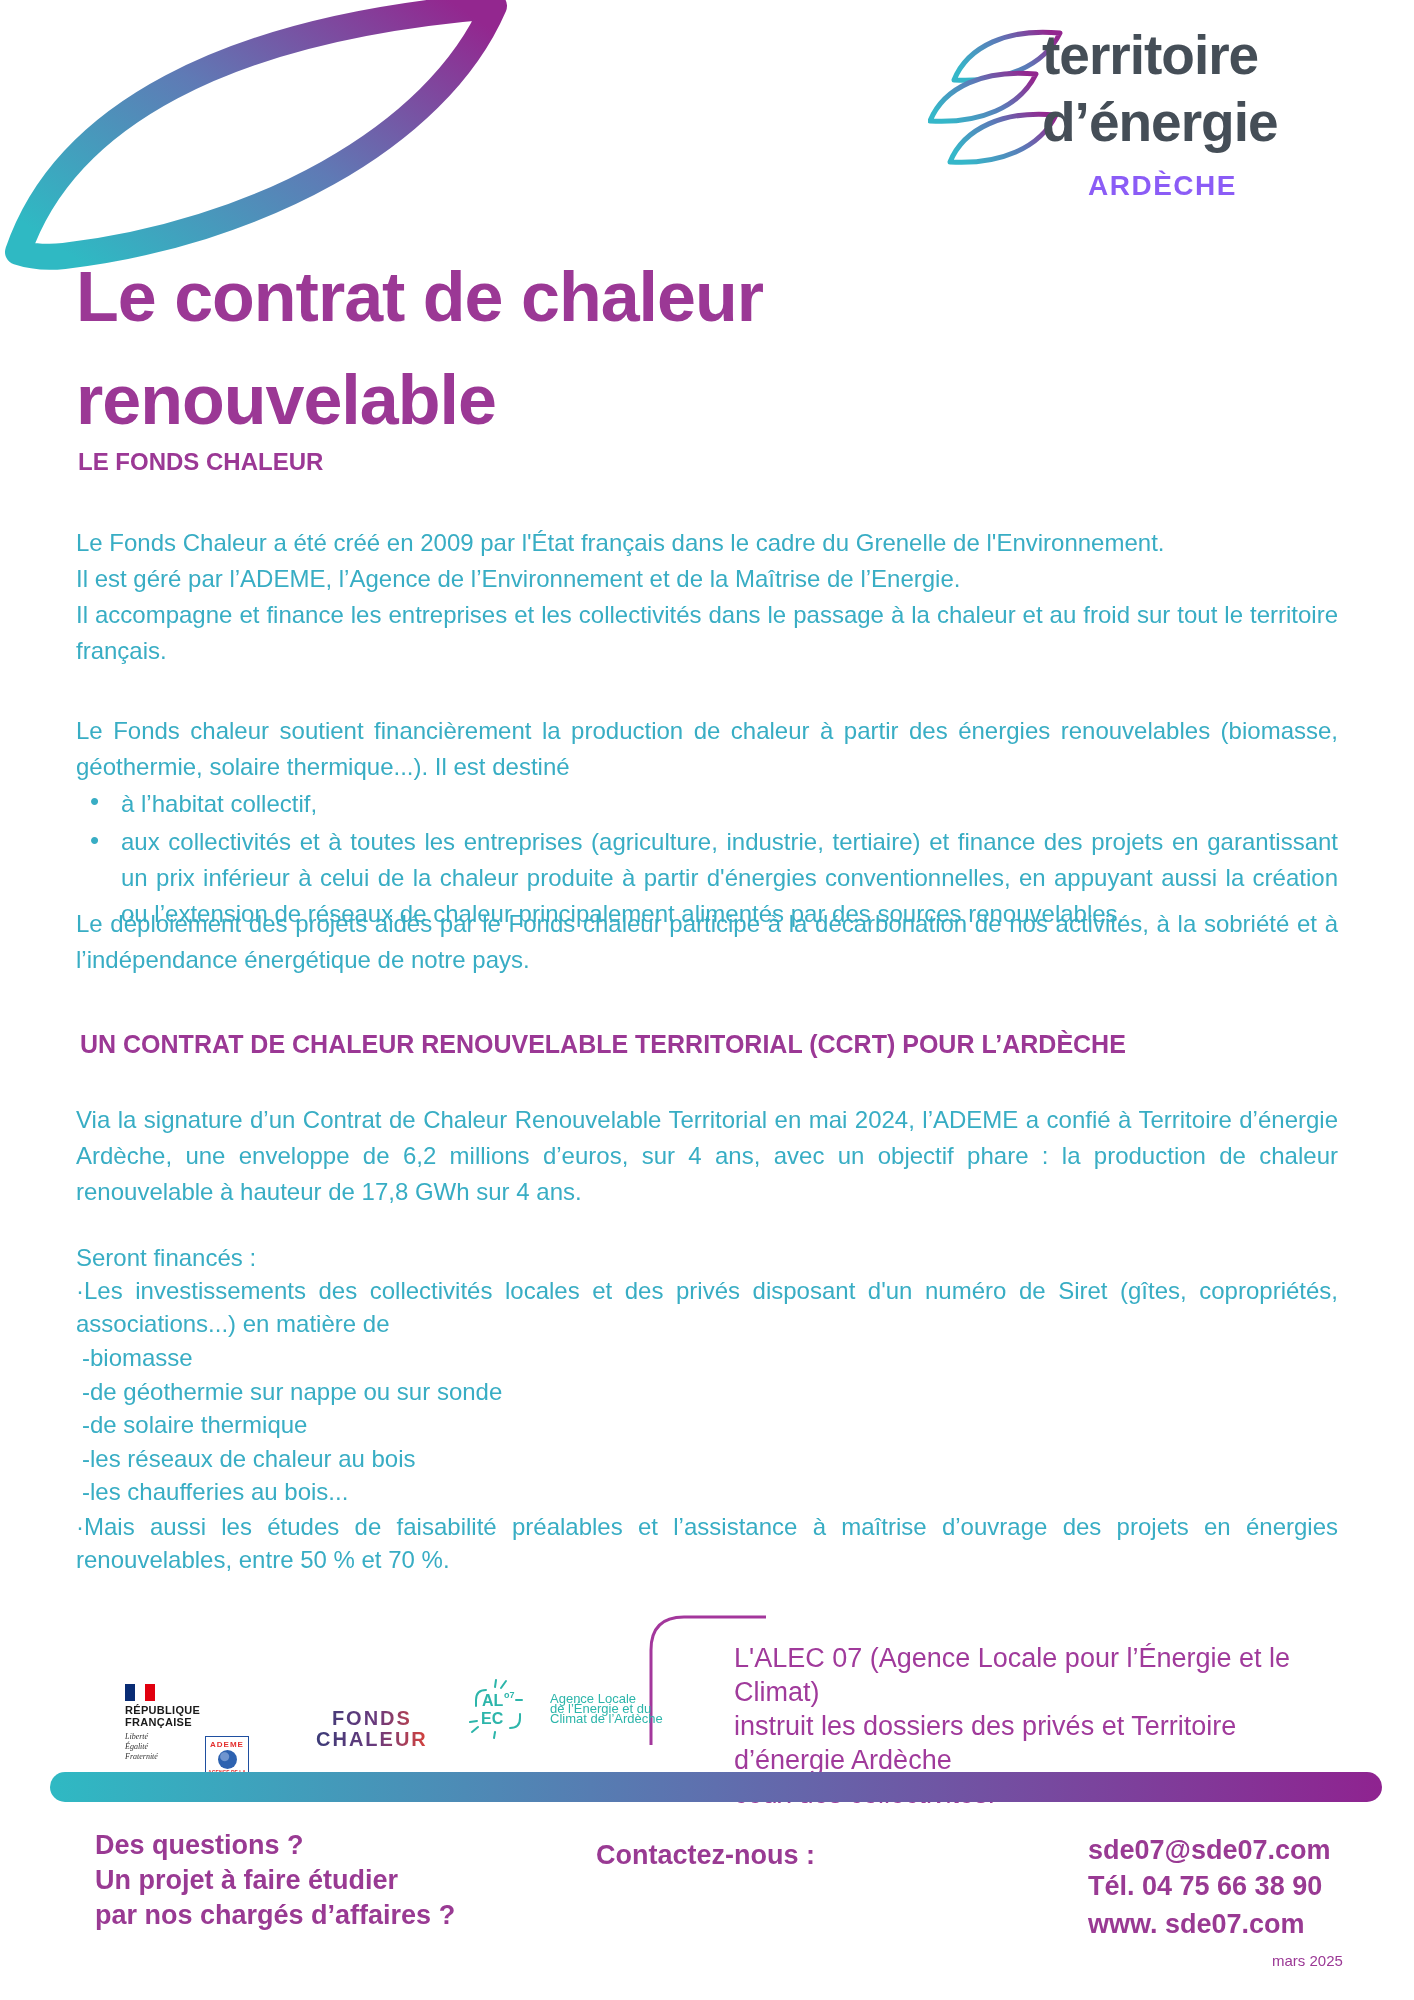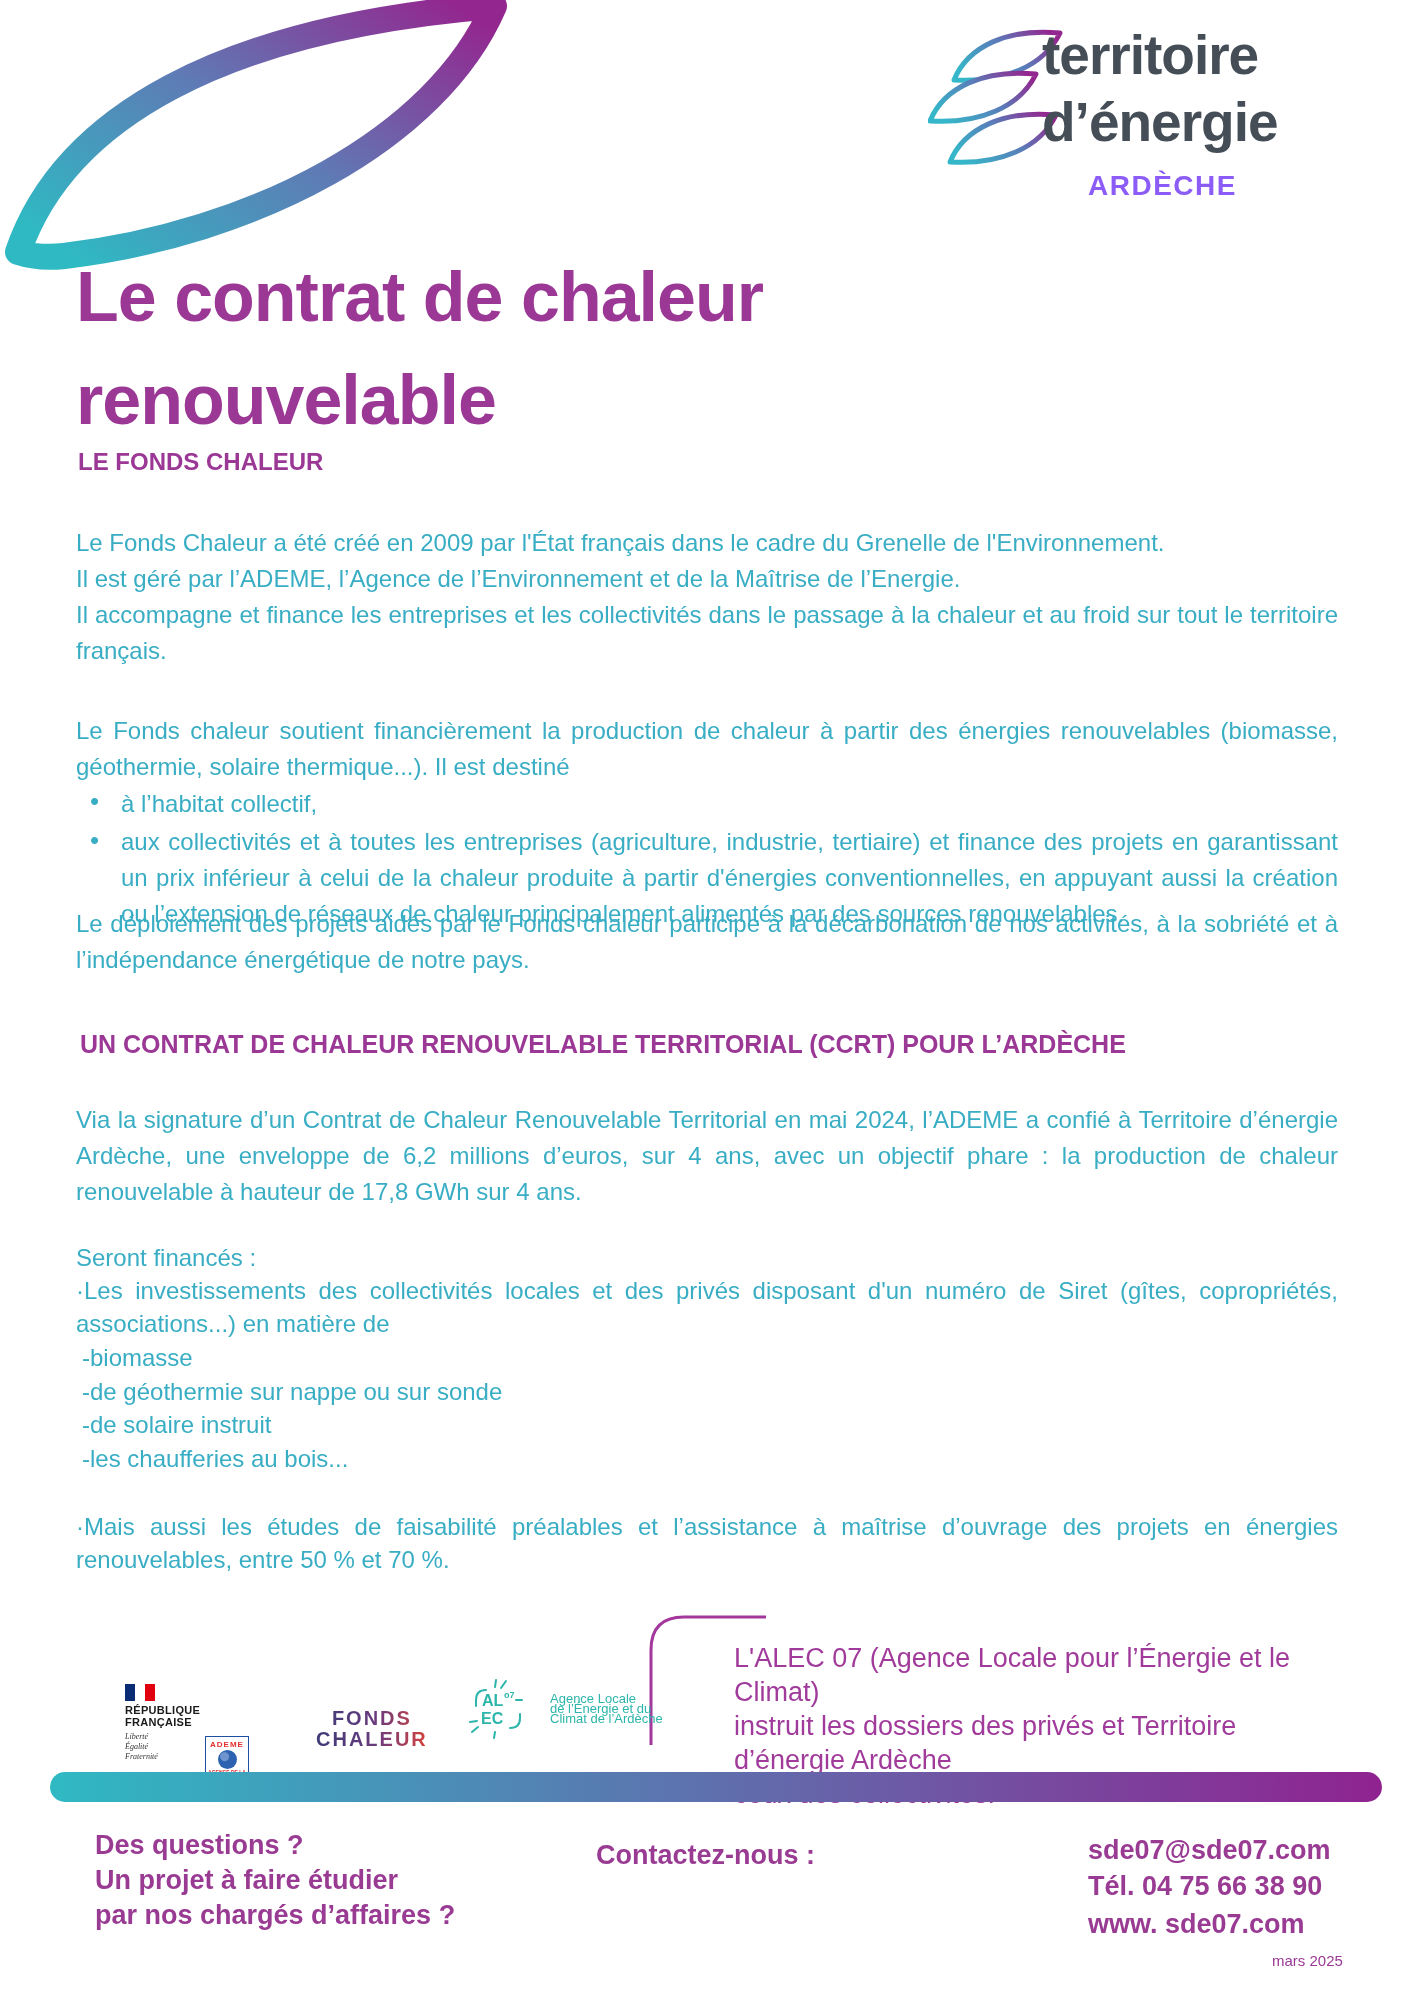--- a/index.html
+++ b/index.html
@@ -123,21 +123,22 @@
 
 <div class="abs para teal justify" style="left:76px;top:1102px;">Via la signature d’un Contrat de Chaleur Renouvelable Territorial en mai 2024, l’ADEME a confié à Territoire d’énergie Ardèche, une enveloppe de 6,2 millions d’euros, sur 4 ans, avec un objectif phare : la production de chaleur renouvelable à hauteur de 17,8 GWh sur 4 ans.</div>
 
 <div class="abs para teal" style="left:76px;top:1240px;">Seront financés :</div>
 
 <div class="abs para teal justify" style="left:76px;top:1274px;line-height:33px;">·Les investissements des collectivités locales et des privés disposant d'un numéro de Siret (gîtes, copropriétés, associations...) en matière de</div>
 
 <div class="abs para teal" style="left:76px;top:1341px;line-height:33.5px;">
   <div class="fin-sub">-biomasse</div>
   <div class="fin-sub">-de géothermie sur nappe ou sur sonde</div>
-  <div class="fin-sub">-de solaire instruit</div>
+  <div class="fin-sub">-de solaire thermique</div>
+  <div class="fin-sub">-les réseaux de chaleur au bois</div>
   <div class="fin-sub">-les chaufferies au bois...</div>
 </div>
 
 <div class="abs para teal justify" style="left:76px;top:1510px;line-height:33px;">·Mais aussi les études de faisabilité préalables et l’assistance à maîtrise d’ouvrage des projets en énergies renouvelables, entre 50 % et 70 %.</div>
 
 <svg class="abs quote-border" width="130" height="132" viewBox="0 0 130 132">
   <path d="M 118 2 L 36 2 Q 3 2 3 35 L 3 130" fill="none" stroke="#a3379c" stroke-width="3"></path>
 </svg>
 <div class="abs callout-text quote-text">L'ALEC 07 (Agence Locale pour l’Énergie et le Climat)
 instruit les dossiers des privés et Territoire d’énergie Ardèche

